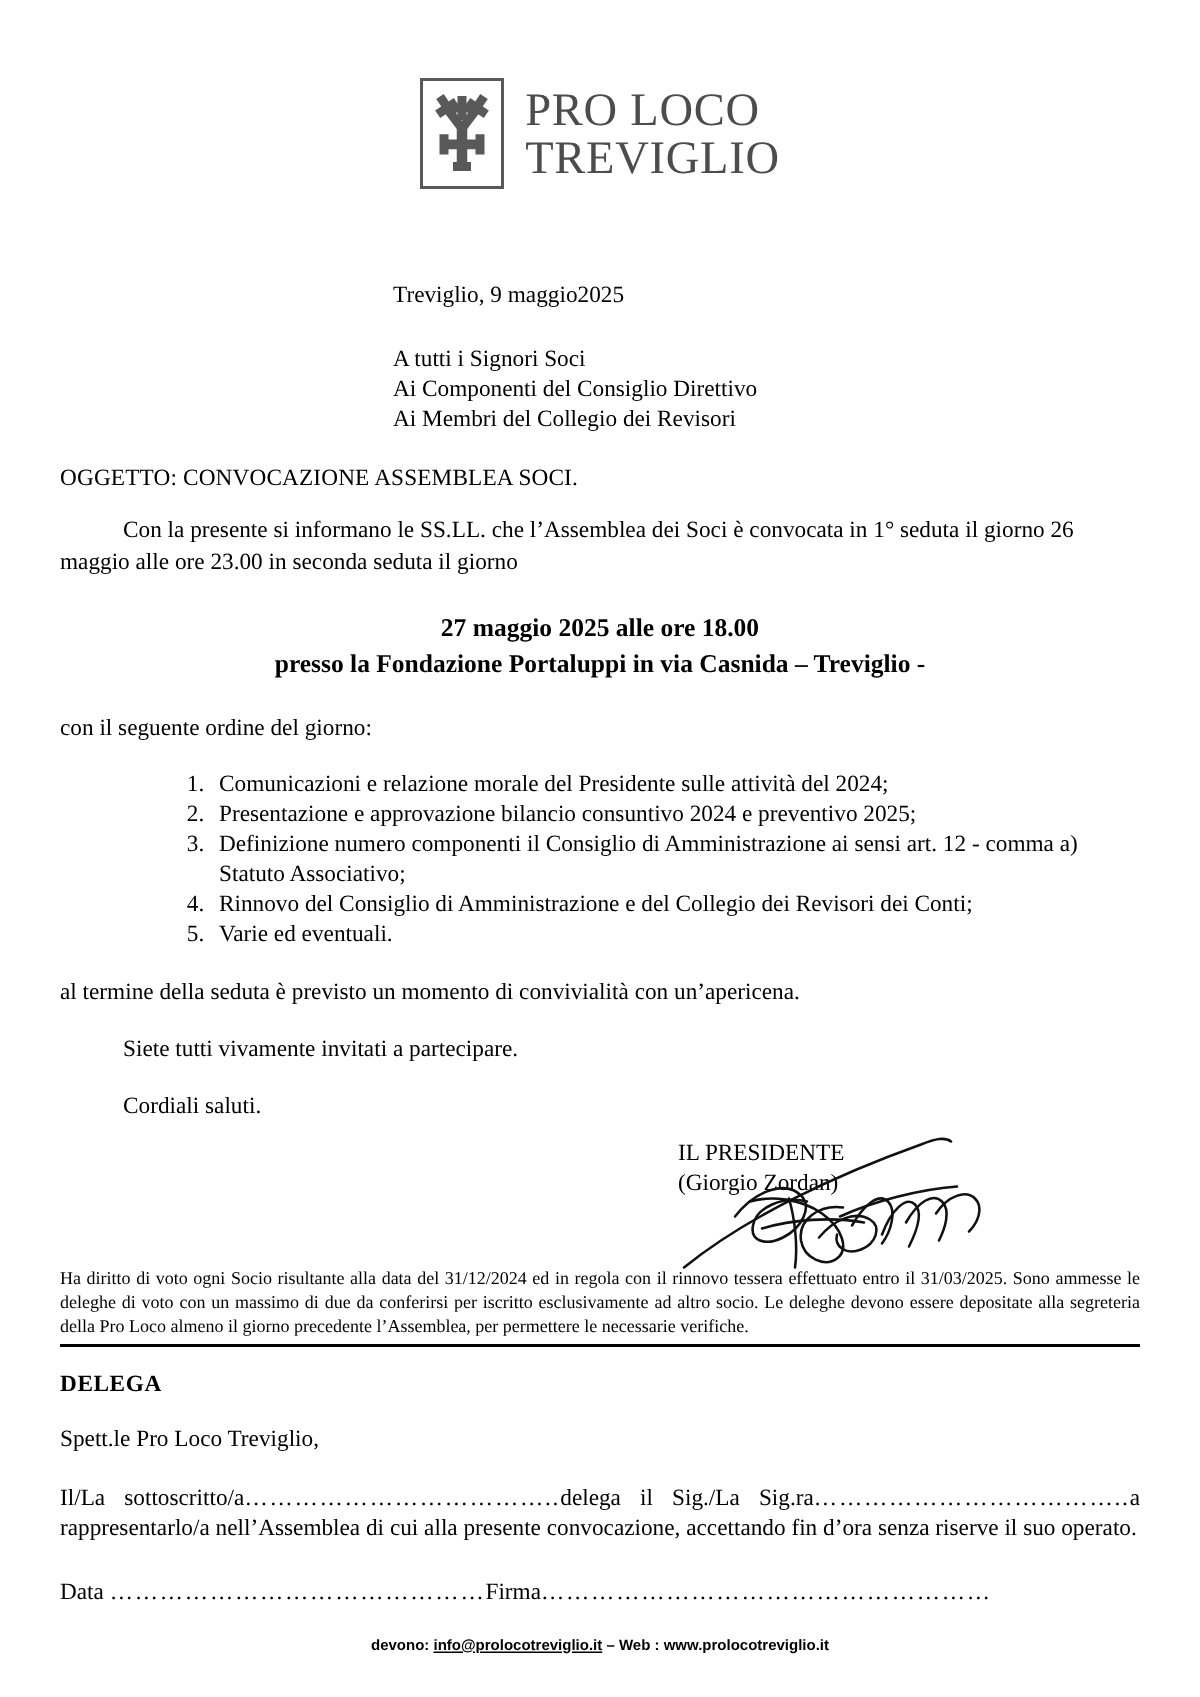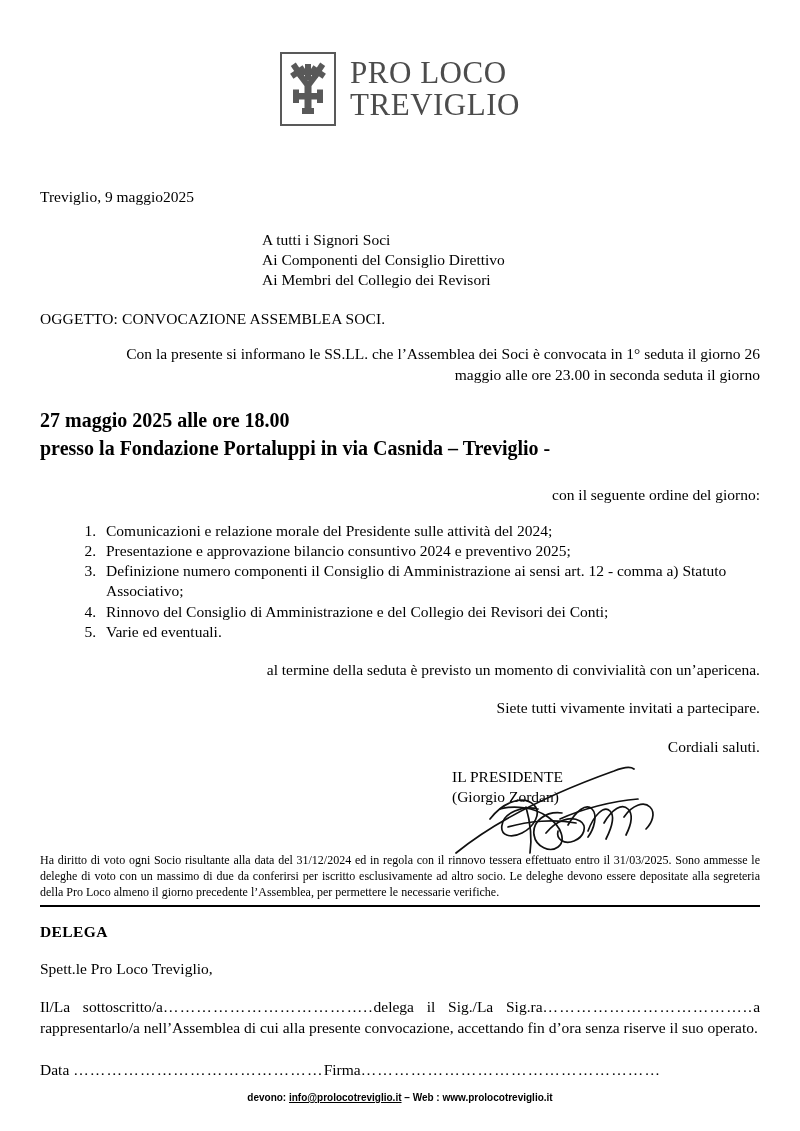--- a/index.html
+++ b/index.html
@@ -55,54 +55,56 @@
     font-family: "Liberation Serif", "DejaVu Serif", serif;
     font-size: 31px;
     letter-spacing: 0.5px;
     color: #4c4c4c;
     white-space: nowrap;
   }
   .indent-block {
     margin-left: 222px;
   }
   .date-line {
+    margin-left: 222px;
     font-size: 15.5px;
   }
   .addressees {
     margin-left: 222px;
     font-size: 15.5px;
     line-height: 1.30;
   }
   .subject {
     font-size: 15.5px;
     letter-spacing: 0.1px;
   }
   .para {
     font-size: 15.5px;
     line-height: 1.32;
-    text-align: right;
+    text-align: left;
   }
   .para .lead-indent { display: inline-block; width: 42px; }
 
   .highlight {
-    text-align: left;
+    text-align: center;
     font-weight: bold;
-    font-size: 20px;
+    font-size: 17px;
     line-height: 1.38;
   }
 
   ol.agenda {
     margin: 0;
     padding-left: 60px;
     font-size: 15.5px;
     line-height: 1.30;
   }
   ol.agenda li {
     padding-left: 6px;
     margin-bottom: 0;
+    margin-left: 40px;
   }
 
   
   .signature-zone {
     position: relative;
     height: 86px;
     margin-top: 10px;
   }
   .signature-title {
     position: absolute;

